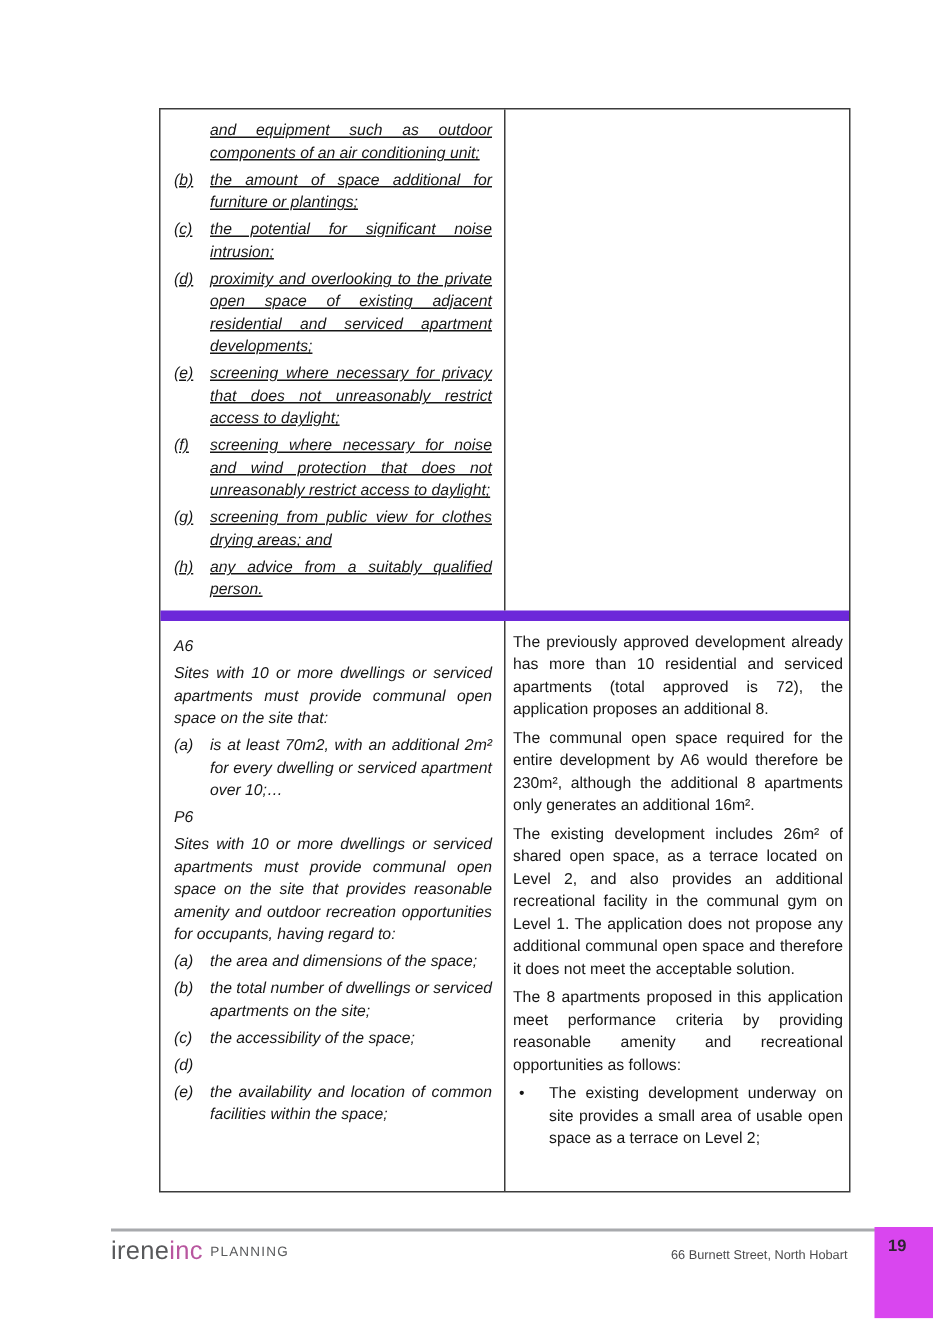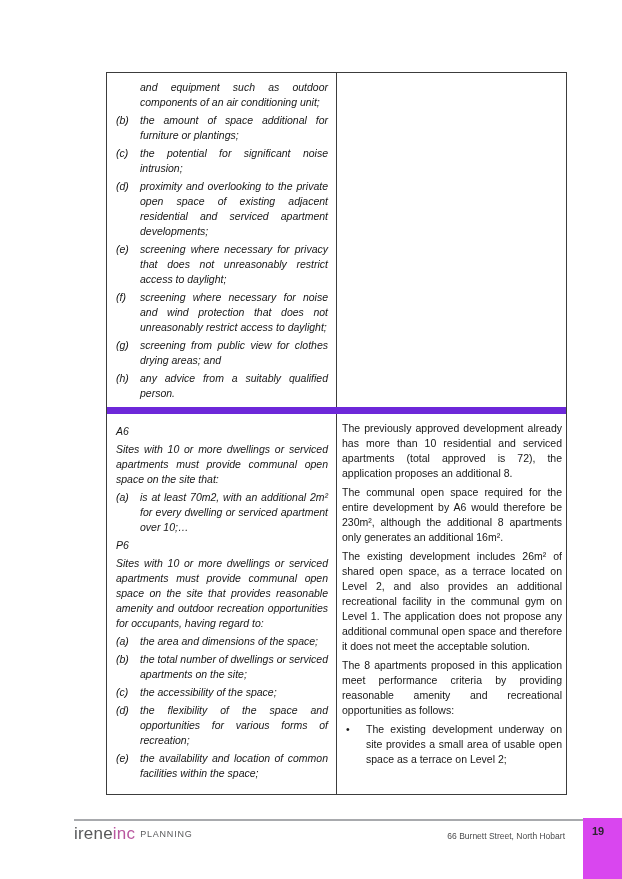--- a/index.html
+++ b/index.html
@@ -7,21 +7,21 @@
     position:relative; width:622px; height:879px; background:#ffffff;
     font-family:"Liberation Sans", sans-serif; color:#161616; overflow:hidden;
   }
   
   .ptable {
     position:absolute; left:106px; top:72px; width:459px;
     border:1px solid #3c3c3c; font-size:10.5px; line-height:15px;
   }
   .trow { display:flex; }
   .trow + .trow { border-top:7px solid #6d28d9; }
-  .row1 { min-height:329px; }
+  .row1 { min-height:329px;text-decoration:underline; }
   .row2 { min-height:380px; }
   .tcell { box-sizing:border-box; }
   .cell-left {
     width:230px; border-right:1px solid #3c3c3c;
     padding:7px 8px 6px 9px; font-style:italic;
   }
   .cell-right { width:229px; padding:7px 4px 6px 5px; }
   .cont { margin:0 0 0 24px; text-align:justify; }
   .li { display:flex; margin-top:3px; }
   .li .lbl { flex:0 0 24px; }
@@ -118,21 +118,20 @@
         <div class="li">
           <span class="lbl">(b)</span>
           <span class="txt">the total number of dwellings or serviced apartments on the site;</span>
         </div>
         <div class="li">
           <span class="lbl">(c)</span>
           <span class="txt">the accessibility of the space;</span>
         </div>
         <div class="li">
           <span class="lbl">(d)</span>
-          <span class="txt">the flexibility of the space and opportunities for various forms of recreation;</span>
         </div>
         <div class="li">
           <span class="lbl">(e)</span>
           <span class="txt">the availability and location of common facilities within the space;</span>
         </div>
       </div>
       <div class="tcell cell-right">
         <p class="rp">The previously approved development already has more than 10 residential and serviced apartments (total approved is 72), the application proposes an additional 8.</p>
         <p class="rp">The communal open space required for the entire development by A6 would therefore be 230m², although the additional 8 apartments only generates an additional 16m².</p>
         <p class="rp">The existing development includes 26m² of shared open space, as a terrace located on Level 2, and also provides an additional recreational facility in the communal gym on Level 1. The application does not propose any additional communal open space and therefore it does not meet the acceptable solution.</p>

